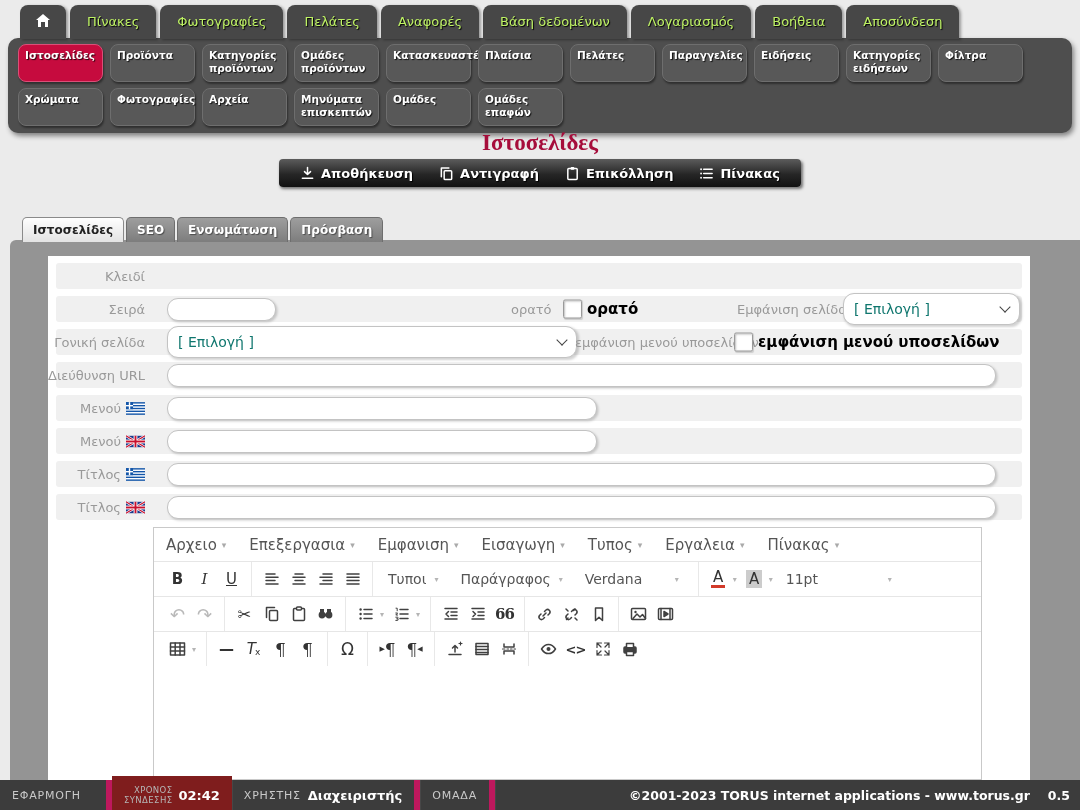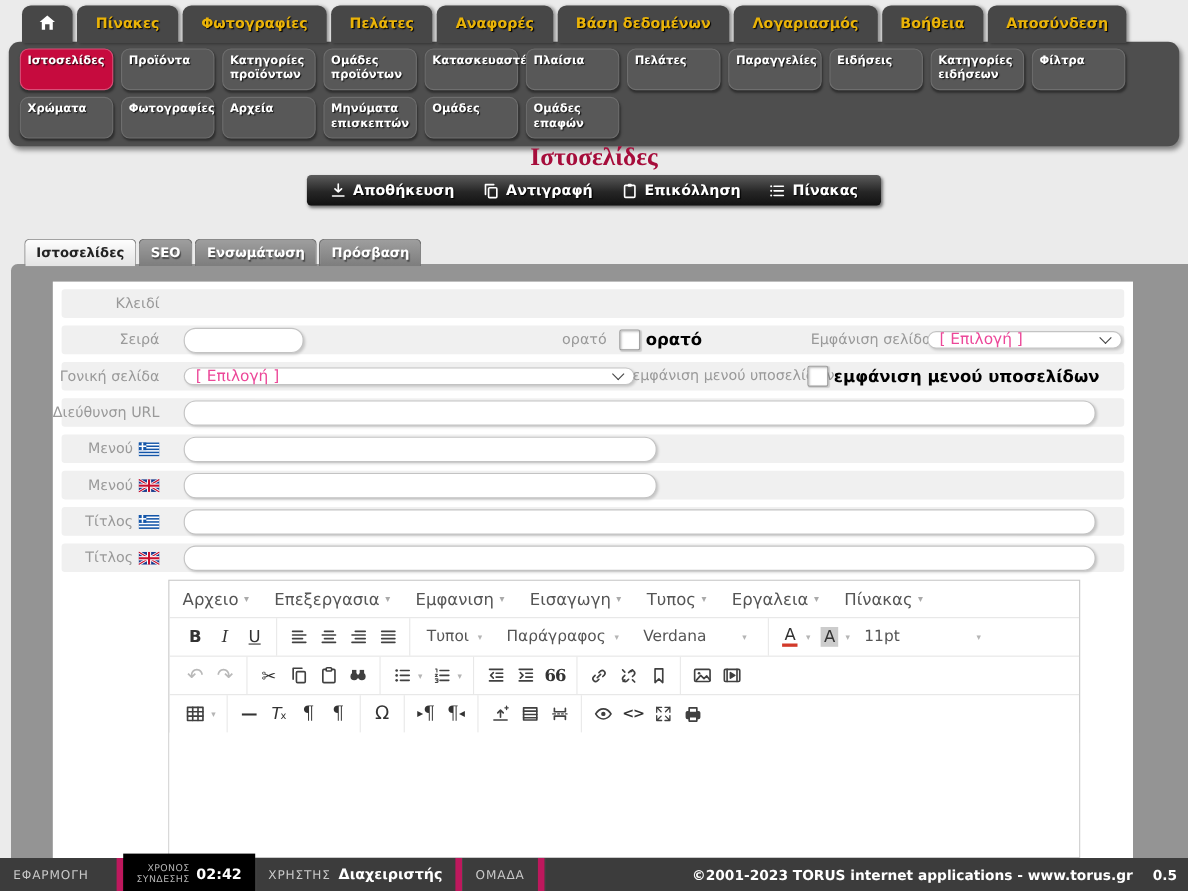--- a/index.html
+++ b/index.html
@@ -1,21 +1,21 @@
 <!DOCTYPE html>
 <html><head>
 <meta charset="utf-8">
 <style>
   html,body{margin:0;padding:0;}
   body{width:1080px;height:810px;overflow:hidden;background:#ebebeb;
        font-family:"DejaVu Sans","Liberation Sans",sans-serif;position:relative;}
   svg{display:block;}
   
   .topnav{position:absolute;left:20px;top:5px;display:flex;gap:4px;z-index:3;}
-  .ttab{background:#474747;color:#eab308;font-weight:bold;font-size:13px;
+  .ttab{background:#474747;color:#bef264;font-weight:normal;font-size:13px;
         padding:9px 17px 10px;border-radius:8px 8px 0 0;
         box-shadow:2px 1px 3px rgba(0,0,0,.35);text-shadow:1px 1px 1px #000;cursor:pointer;}
   .ttab.home{padding:8px 15px 7px;}
   
   .panel{position:absolute;left:8px;top:38px;width:1064px;height:95px;background:#4e4e4e;
          border-radius:10px;box-shadow:2px 3px 5px rgba(0,0,0,.45);}
   .pgrid{position:absolute;left:10px;top:6px;width:1022px;display:flex;flex-wrap:wrap;gap:6px 7px;}
   .pbtn{width:85px;height:38px;background:#585858;border:1px solid #6e6e6e;border-radius:8px;
         color:#fff;font-size:10.5px;font-weight:bold;padding:4px 6px;box-sizing:border-box;
         box-shadow:1px 2px 2px rgba(0,0,0,.4);text-shadow:1px 1px 1px rgba(0,0,0,.8);
@@ -42,24 +42,24 @@
   .frow{background:#f0f0f0;border-radius:3px;height:26px;margin-bottom:7px;
         display:flex;align-items:center;position:relative;}
   .flabel{width:89px;margin-right:22px;flex:none;display:flex;justify-content:flex-end;
         align-items:center;gap:5px;color:#999;font-size:13px;white-space:nowrap;}
   .glabel{color:#999;font-size:13px;white-space:nowrap;}
   .blabel{color:#000;font-size:15px;font-weight:bold;white-space:nowrap;}
   .tinput{height:23px;border:1px solid #c3c3c3;border-radius:11px;background:#fff;
         box-shadow:1.5px 1.5px 2.5px rgba(0,0,0,.18);padding:0 9px;box-sizing:border-box;
         font:13px "DejaVu Sans",sans-serif;color:#333;outline:none;}
   .w-s{width:109px;} .w-m{width:430px;} .w-l{width:829px;}
-  .tselect{height:16px;border:1px solid #c3c3c3;border-radius:11px;background:#fff;
+  .tselect{height:32px;border:1px solid #c3c3c3;border-radius:11px;background:#fff;
         box-shadow:1.5px 1.5px 2.5px rgba(0,0,0,.18);display:flex;align-items:center;
         justify-content:space-between;padding:0 10px;box-sizing:border-box;
-        font-size:14px;color:#ec4899;cursor:pointer;}
+        font-size:14px;color:#0f766e;cursor:pointer;}
   .chev{width:7px;height:7px;border-right:1.8px solid #444;border-bottom:1.8px solid #444;
         transform:rotate(45deg);margin-top:-4px;flex:none;}
   .cbox{width:17px;height:17px;background:#fff;border:1px solid #9a9a9a;border-radius:2px;
         box-shadow:inset 1px 1px 2px rgba(0,0,0,.25),1px 1px 1px rgba(0,0,0,.15);cursor:pointer;flex:none;}
   .abs{position:absolute;top:50%;transform:translateY(-50%);}
   
   .editor{position:absolute;left:105px;top:271px;width:829px;bottom:0;border:1px solid #c9c9c9;
         box-sizing:border-box;background:#fff;display:flex;flex-direction:column;}
   .menubar{height:33px;display:flex;align-items:center;padding:0 12px;flex:none;}
   .mitem{display:flex;align-items:center;gap:5px;margin-right:23px;font-size:15px;color:#555;cursor:pointer;}
@@ -80,21 +80,21 @@
   .clrT{font-style:italic;font-size:15px;} .clrX{font-size:9px;margin:6px 0 0 -1px;}
   .mini{font-size:7px;color:#333;}
   .pil{font-size:17px;font-family:"DejaVu Serif",serif;}
   .econtent{flex:1;background:#fff;}
   
   .statusbar{position:absolute;left:0;right:0;bottom:0;height:30px;background:#3c3c3c;
         display:flex;align-items:stretch;color:#c9c9c9;z-index:5;}
   .sb{display:flex;align-items:center;padding:0 12px;border-right:6px solid #be185d;
       box-shadow:1px 0 0 rgba(255,255,255,.06);font-size:11px;letter-spacing:.8px;white-space:nowrap;}
   .sb.app{width:82px;}
-  .sb.time{background:#000000;margin-top:-4px;padding-top:4px;gap:6px;border-right:none;}
+  .sb.time{background:#7f1d1d;margin-top:-4px;padding-top:4px;gap:6px;border-right:none;}
   .tl{font-size:8.5px;line-height:1.2;text-align:right;color:#b5b5b5;letter-spacing:.4px;}
   .tv{font-size:13px;font-weight:bold;color:#fff;letter-spacing:0;}
   .sb .uname{font-size:13px;font-weight:bold;color:#fff;letter-spacing:0;margin-left:7px;}
   .sb.spacer{flex:1;border-right:none;box-shadow:none;}
   .sb.copy{border-right:none;box-shadow:none;font-size:12.5px;font-weight:bold;color:#fff;
         letter-spacing:0;gap:18px;padding-right:10px;justify-content:space-between;}
   .icon-stroke{stroke:#404040;fill:none;stroke-width:1.5;stroke-linecap:round;stroke-linejoin:round;}
   .icon-white{stroke:#fff;fill:none;stroke-width:1.6;stroke-linecap:round;stroke-linejoin:round;}
 </style>
 </head>

